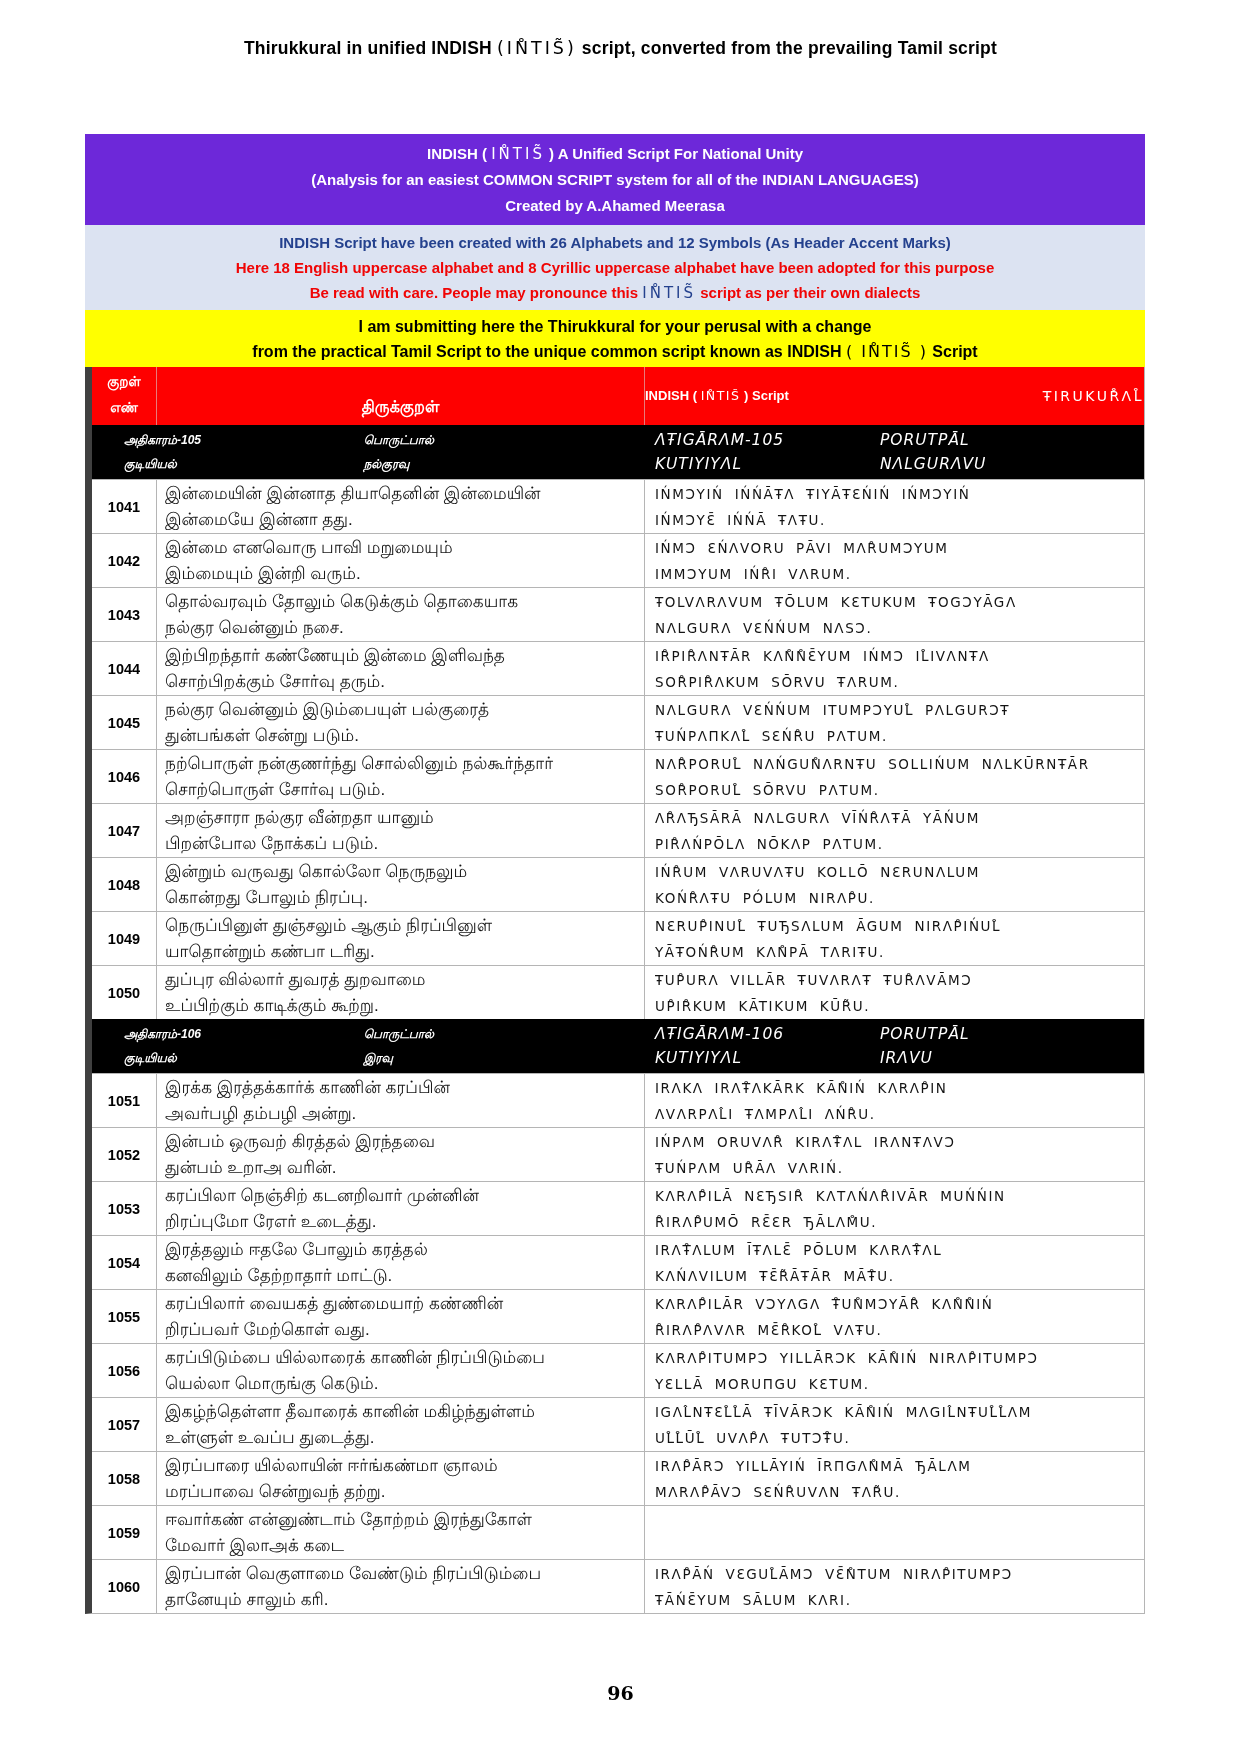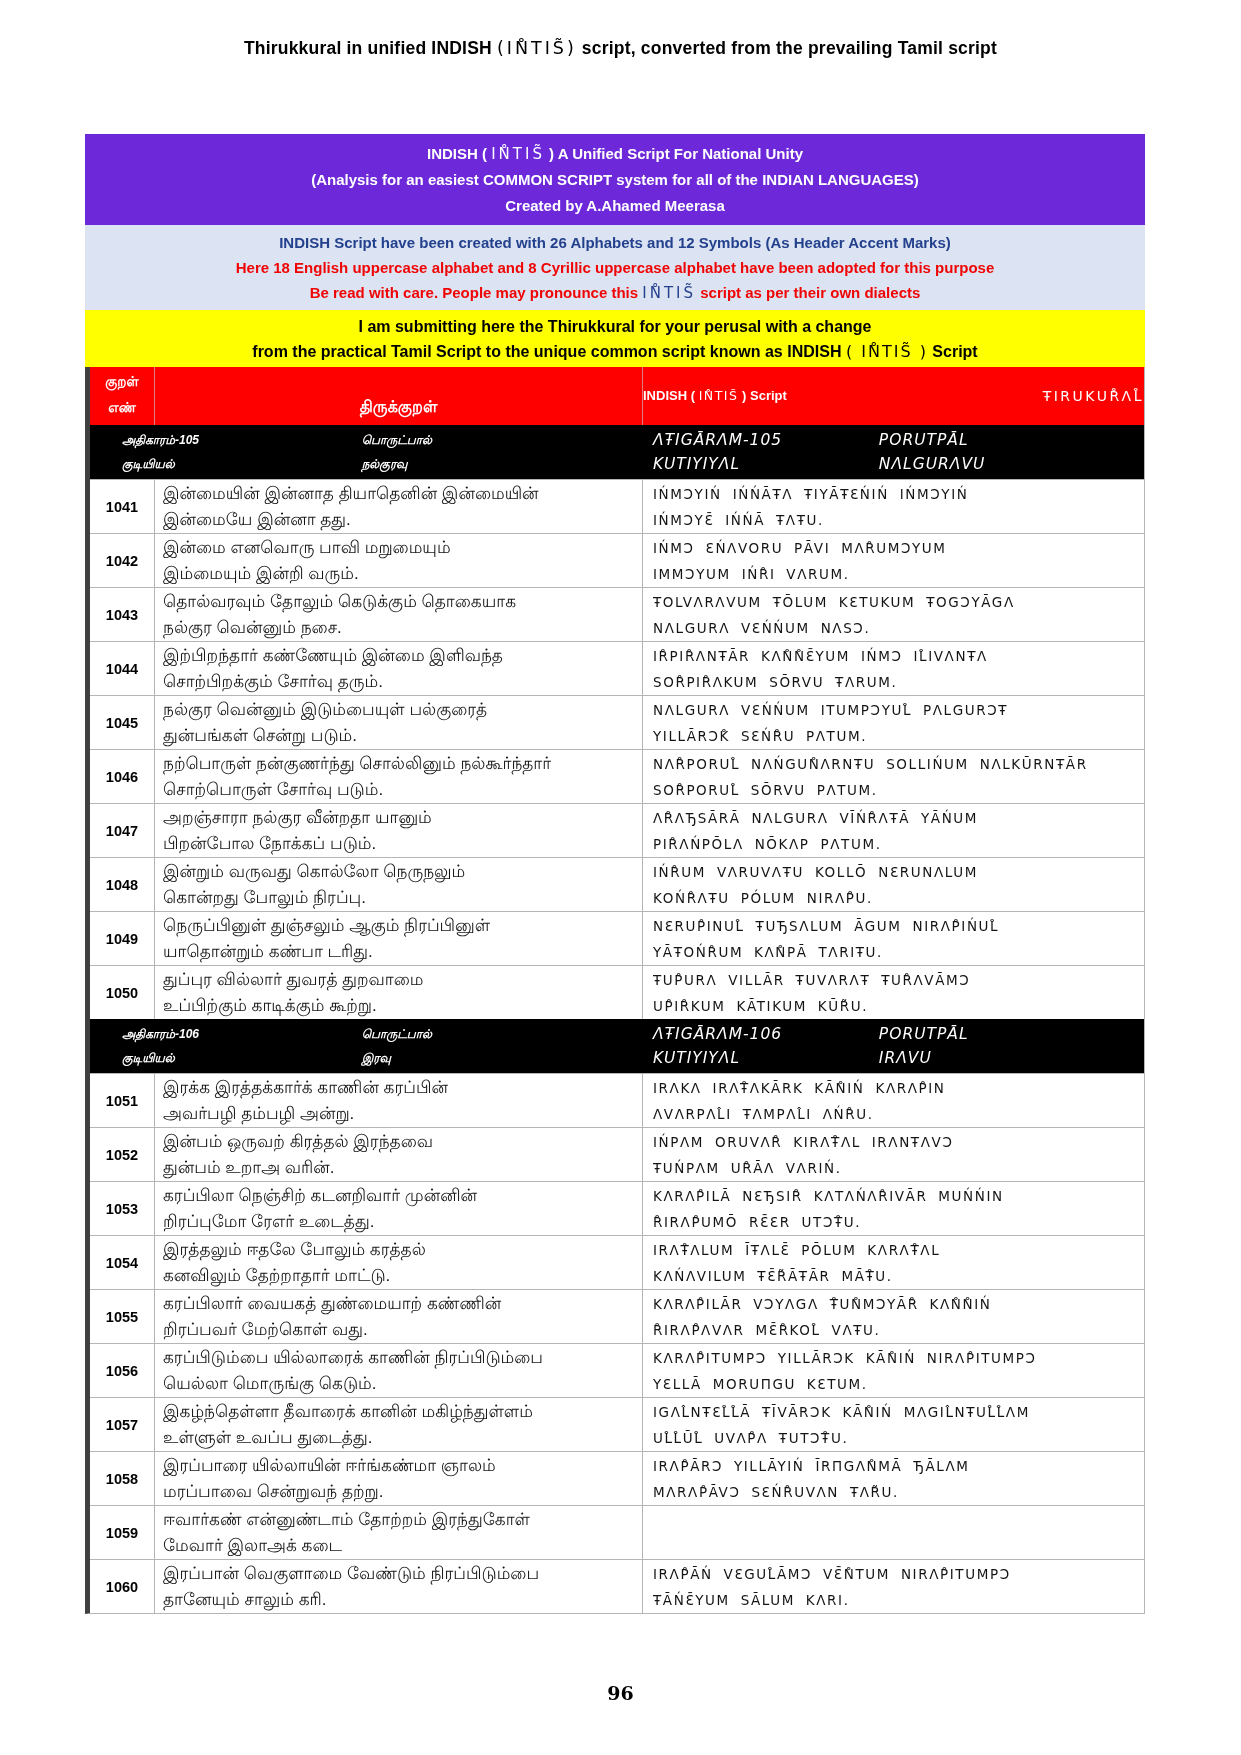--- a/index.html
+++ b/index.html
@@ -15,21 +15,21 @@
 
   .info-block{background:#dce3f2;text-align:center;padding:5px 0 4px;}
   .iline{line-height:25px;font-size:15px;font-weight:bold;}
   .bluetxt{color:#24418e;}
   .redtxt{color:#f00505;}
 
   .yellow-block{background:#ffff00;text-align:center;padding:4px 0 3px;}
   .yline{line-height:25px;font-size:16px;font-weight:bold;color:#000;}
   .yline .intis{letter-spacing:2px;}
 
-  .table-wrap{border-left:5px solid #404040;border-right:1px solid #b5b5b5;border-bottom:1px solid #b5b5b5;}
+  .table-wrap{border-left:7px solid #404040;border-right:1px solid #b5b5b5;border-bottom:1px solid #b5b5b5;}
   .red-header{background:#fe0000;color:#fff;display:flex;height:58px;}
   .rh-col1{width:65px;box-sizing:border-box;border-right:1px solid #e87a7a;
            display:flex;flex-direction:column;justify-content:space-between;align-items:center;
            padding:7px 0 8px;font-size:13.5px;font-weight:bold;}
   .rh-col2{width:488px;box-sizing:border-box;border-right:1px solid #e87a7a;
            display:flex;align-items:flex-end;justify-content:center;
            padding-bottom:7px;font-size:16px;font-weight:bold;}
   .rh-col3{flex:1;display:flex;flex-direction:row;justify-content:space-between;
            align-items:center;padding:7px 0 8px;font-size:13px;font-weight:bold;}
   .rh-indish{font-family:"DejaVu Sans",sans-serif;font-weight:normal;
@@ -185,21 +185,21 @@
             </div>
           </div>
           <div class="row">
             <div class="cell-num">1045</div>
             <div class="cell-tamil">
               <div class="tline">நல்குர வென்னும் இடும்பையுள் பல்குரைத்</div>
               <div class="tline">துன்பங்கள் சென்று படும்.</div>
             </div>
             <div class="cell-indish">
               <div class="iline2">NΛLGURΛ VƐŃŃUM ITUMPƆYUL̊ PΛLGURƆŦ</div>
-              <div class="iline2">YILLĀRƆK̊ SƐŃR̊U PΛTUM.</div>
+              <div class="iline2">ŦUŃPΛПKΛL̊ SƐŃR̊U PΛTUM.</div>
             </div>
           </div>
           <div class="row">
             <div class="cell-num">1046</div>
             <div class="cell-tamil">
               <div class="tline">நற்பொருள் நன்குணர்ந்து சொல்லினும் நல்கூர்ந்தார்</div>
               <div class="tline">சொற்பொருள் சோர்வு படும்.</div>
             </div>
             <div class="cell-indish">
               <div class="iline2">NΛR̊PORUL̊ NΛŃGUN̊ΛRNŦU SOLLIŃUM NΛLKŪRNŦĀR</div>
@@ -295,21 +295,21 @@
             </div>
           </div>
           <div class="row">
             <div class="cell-num">1053</div>
             <div class="cell-tamil">
               <div class="tline">கரப்பிலா நெஞ்சிற் கடனறிவார் முன்னின்</div>
               <div class="tline">றிரப்புமோ ரேஎர் உடைத்து.</div>
             </div>
             <div class="cell-indish">
               <div class="iline2">KΛRΛP̊ILĀ NƐЂSIR̊ KΛTΛŃΛR̊IVĀR MUŃŃIN</div>
-              <div class="iline2">R̊IRΛP̊UMŌ RƐ̄ƐR UTƆŦ̊U.</div>
+              <div class="iline2">R̊IRΛP̊UMŌ RƐ̄ƐR ЂĀLΛM̊U.</div>
             </div>
           </div>
           <div class="row">
             <div class="cell-num">1054</div>
             <div class="cell-tamil">
               <div class="tline">இரத்தலும் ஈதலே போலும் கரத்தல்</div>
               <div class="tline">கனவிலும் தேற்றாதார் மாட்டு.</div>
             </div>
             <div class="cell-indish">
               <div class="iline2">IRΛŦ̊ΛLUM ĪŦΛLƐ̄ PŌLUM KΛRΛŦ̊ΛL</div>

